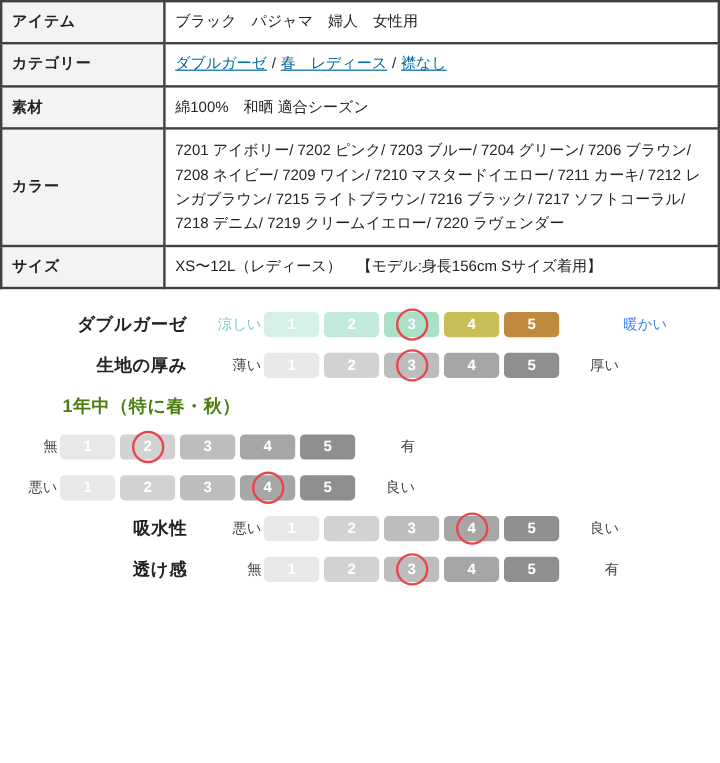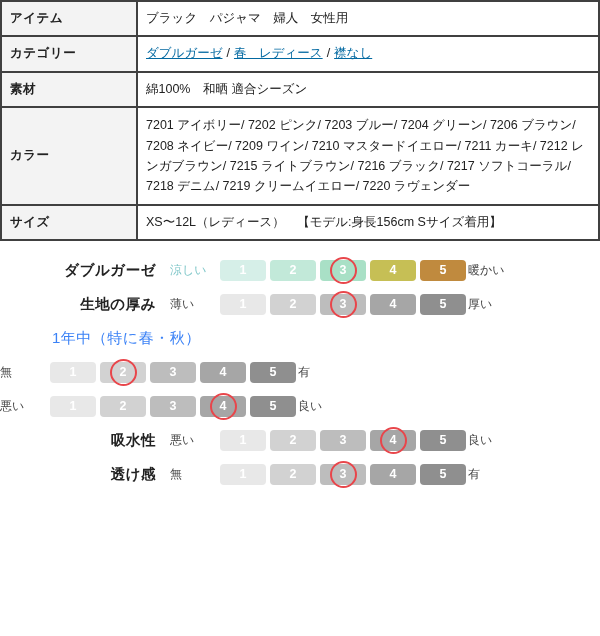--- a/index.html
+++ b/index.html
@@ -77,26 +77,26 @@
     box-sizing: border-box;
     letter-spacing: 0.5px;
   }
   .scale {
     display: flex;
     align-items: center;
     position: relative;
   }
   .endcap {
     width: 48px;
-    text-align: left;
+    text-align: right;
     font-size: 12px;
     color: #444;
   }
   .endcap.cool { color: #7ec6c8; }
-  .endcap.warm { color: #404040; }
+  .endcap.warm { color: #3b82f6; margin-left: 40px; }
   .cell {
     width: 46px;
     height: 21px;
     margin: 0 2px;
     border-radius: 4px;
     display: flex;
     align-items: center;
     justify-content: center;
     font-size: 12.5px;
     font-weight: bold;
@@ -110,22 +110,22 @@
     top: 50%;
     width: 27px;
     height: 27px;
     margin-left: -13.5px;
     margin-top: -13.5px;
     border: 2px solid #e8464b;
     border-radius: 50%;
     box-sizing: border-box;
   }
   .season {
-    color: #3b82f6;
-    font-weight: normal;
+    color: #4d7c0f;
+    font-weight: bold;
     font-size: 15px;
     padding-left: 52px;
     letter-spacing: 0.5px;
   }
 </style>
 </head>
 <body>
 
 <div class="page">
 

